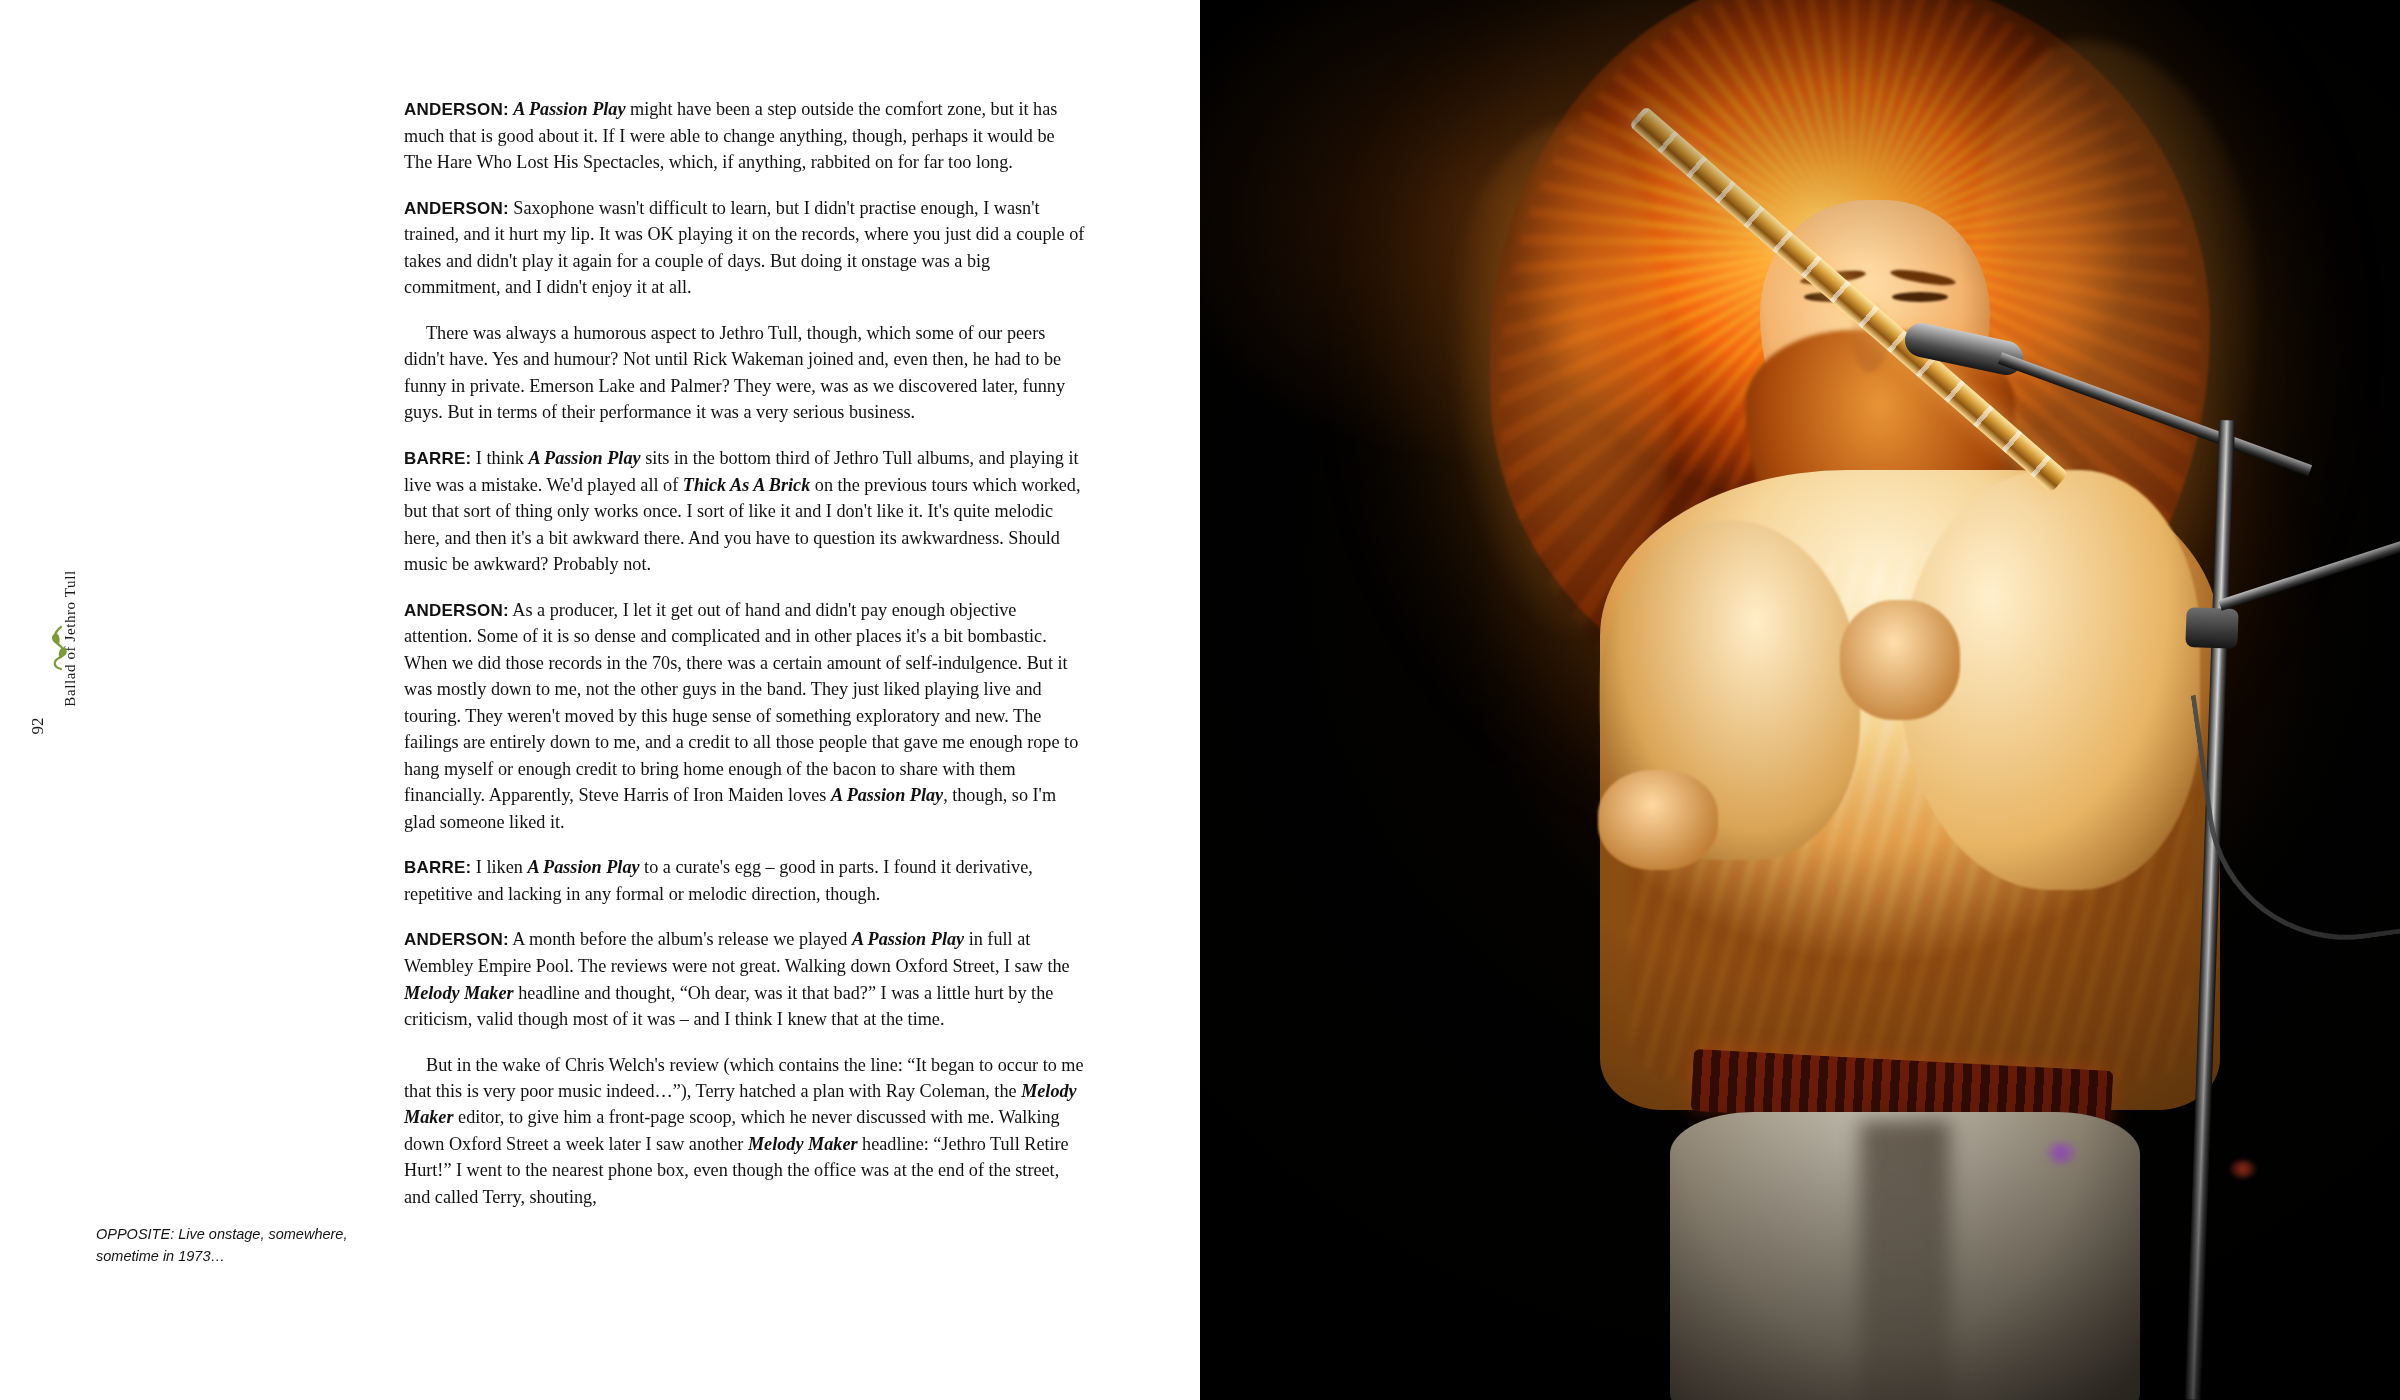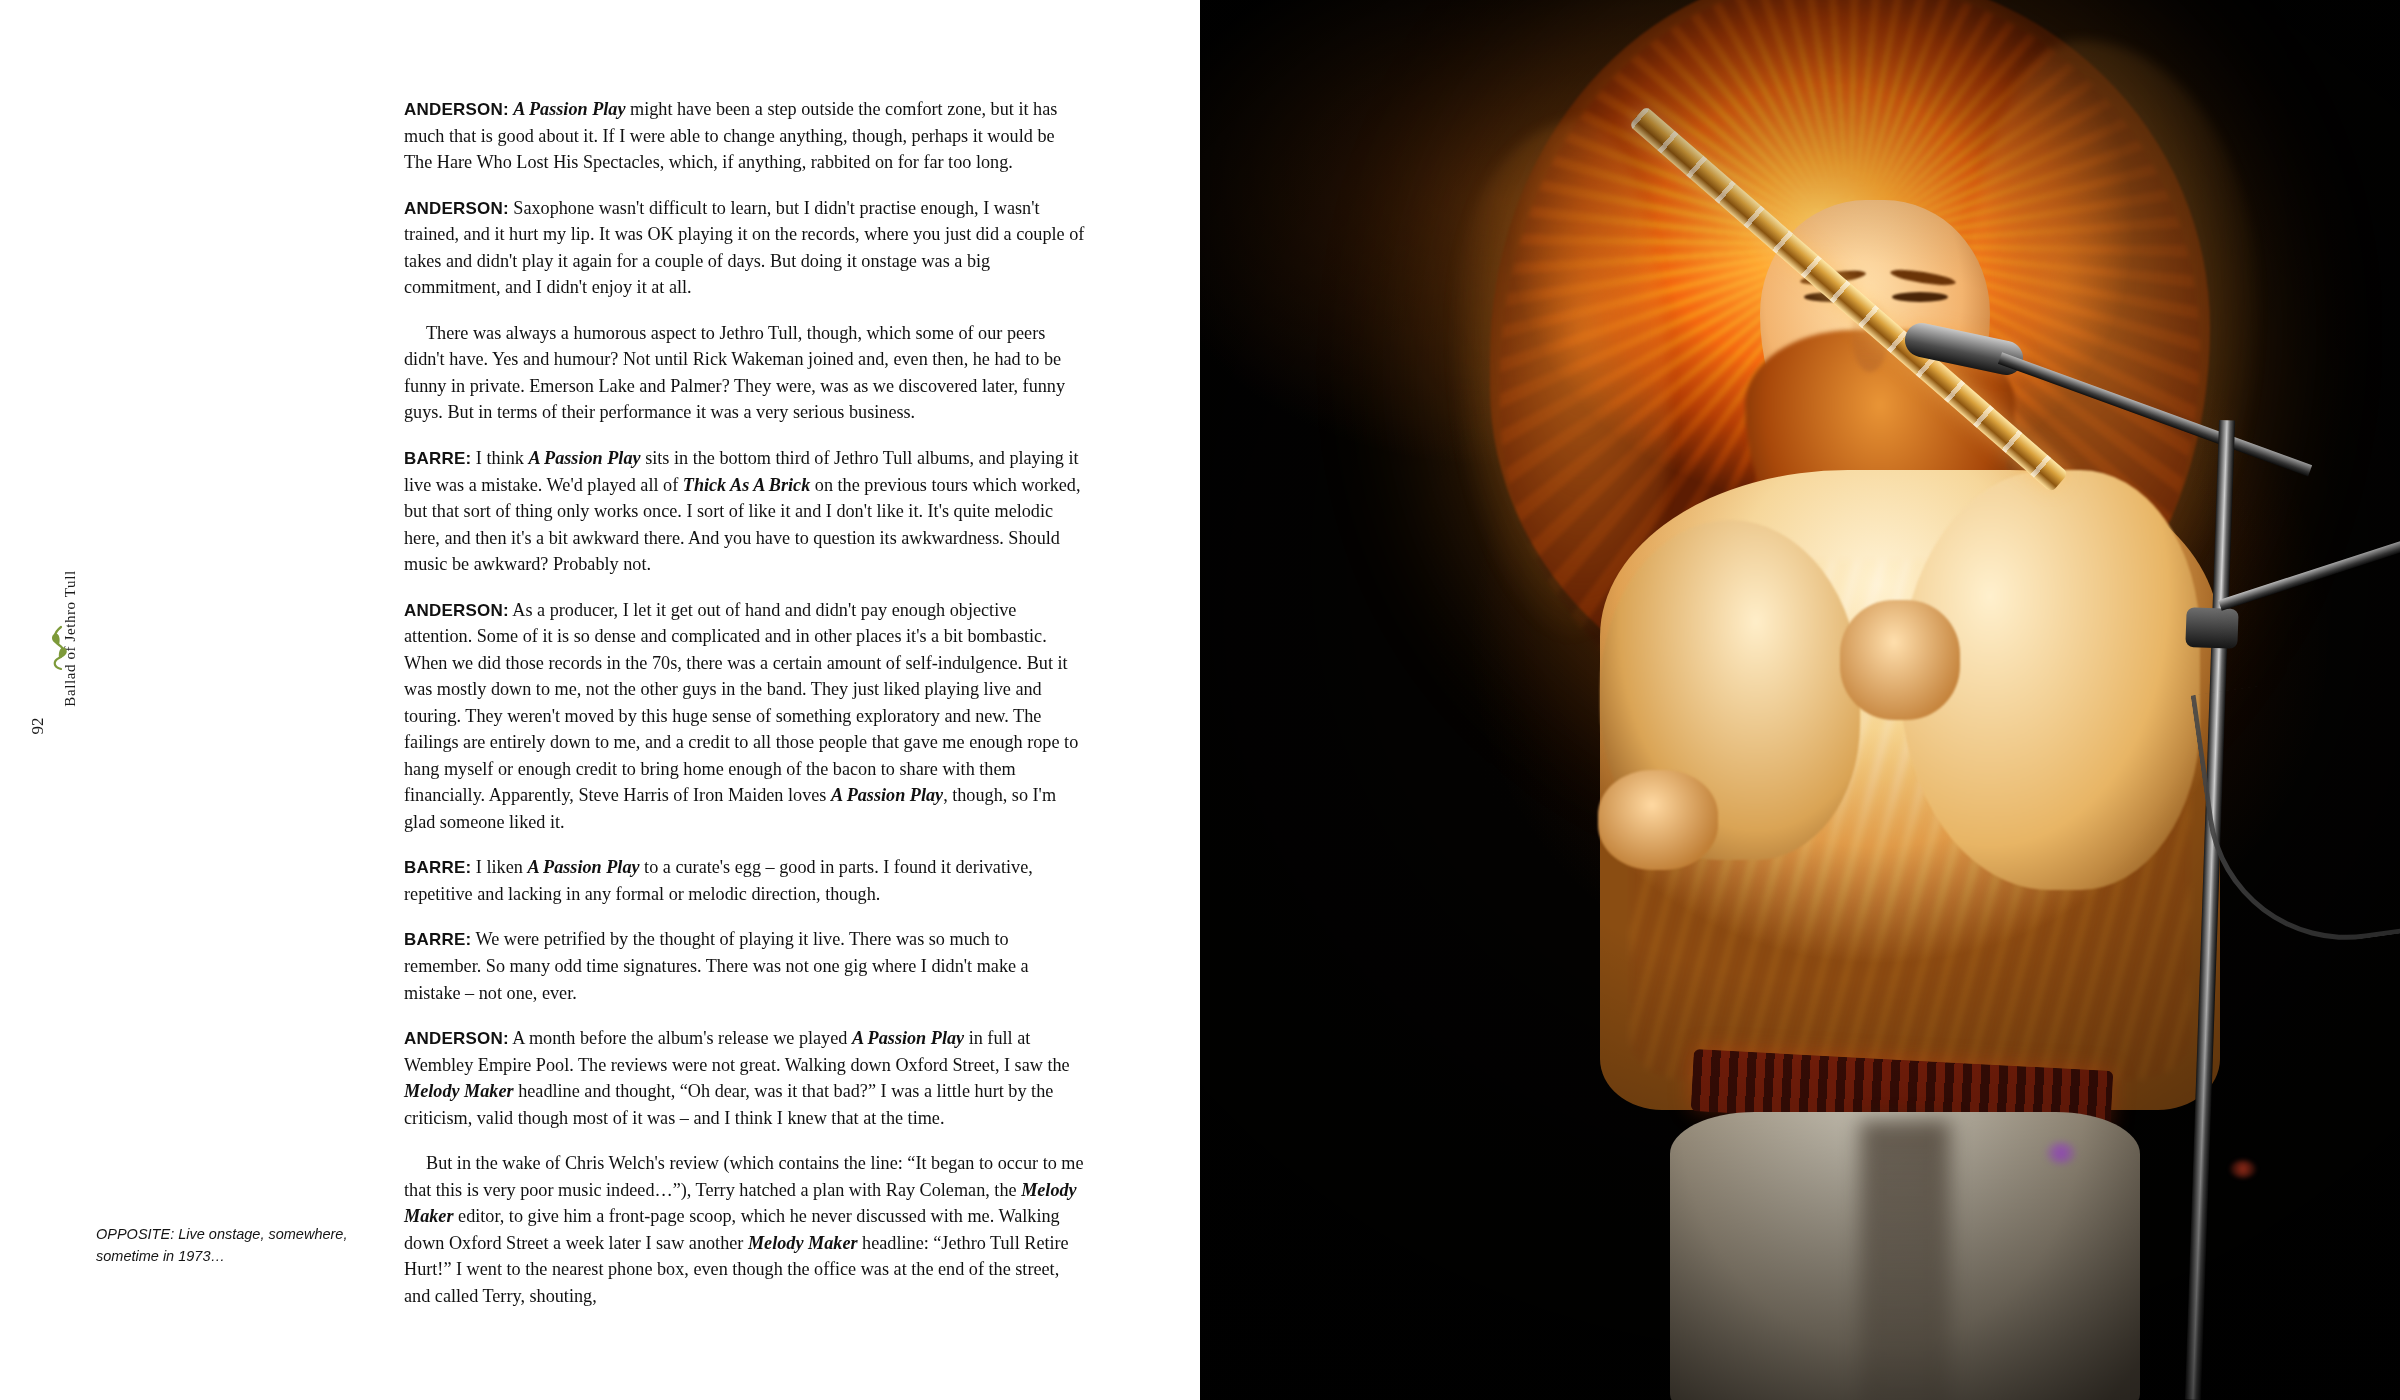--- a/index.html
+++ b/index.html
@@ -433,24 +433,20 @@
       <p class="para">
         <span class="speaker">ANDERSON:</span>
         <span> As a producer, I let it get out of hand and didn't pay enough objective attention. Some of it is so dense and complicated and in other places it's a bit bombastic. When we did those records in the 70s, there was a certain amount of self-indulgence. But it was mostly down to me, not the other guys in the band. They just liked playing live and touring. They weren't moved by this huge sense of something exploratory and new. The failings are entirely down to me, and a credit to all those people that gave me enough rope to hang myself or enough credit to bring home enough of the bacon to share with them financially. Apparently, Steve Harris of Iron Maiden loves <em>A Passion Play</em>, though, so I'm glad someone liked it.</span>
       </p>
 
       <p class="para">
         <span class="speaker">BARRE:</span>
         <span> I liken <em>A Passion Play</em> to a curate's egg – good in parts. I found it derivative, repetitive and lacking in any formal or melodic direction, though.</span>
       </p>
 
-      <p class="para">
-        <span class="speaker">BARRE:</span>
-        <span> We were petrified by the thought of playing it live. There was so much to remember. So many odd time signatures. There was not one gig where I didn't make a mistake – not one, ever.</span>
-      </p>
 
       <p class="para">
         <span class="speaker">ANDERSON:</span>
         <span> A month before the album's release we played <em>A Passion Play</em> in full at Wembley Empire Pool. The reviews were not great. Walking down Oxford Street, I saw the <em>Melody Maker</em> headline and thought, “Oh dear, was it that bad?” I was a little hurt by the criticism, valid though most of it was – and I think I knew that at the time.</span>
       </p>
 
       <p class="para indent">
         <span>But in the wake of Chris Welch's review (which contains the line: “It began to occur to me that this is very poor music indeed…”), Terry hatched a plan with Ray Coleman, the <em>Melody Maker</em> editor, to give him a front-page scoop, which he never discussed with me. Walking down Oxford Street a week later I saw another <em>Melody Maker</em> headline: “Jethro Tull Retire Hurt!” I went to the nearest phone box, even though the office was at the end of the street, and called Terry, shouting,</span>
       </p>
     </div>

